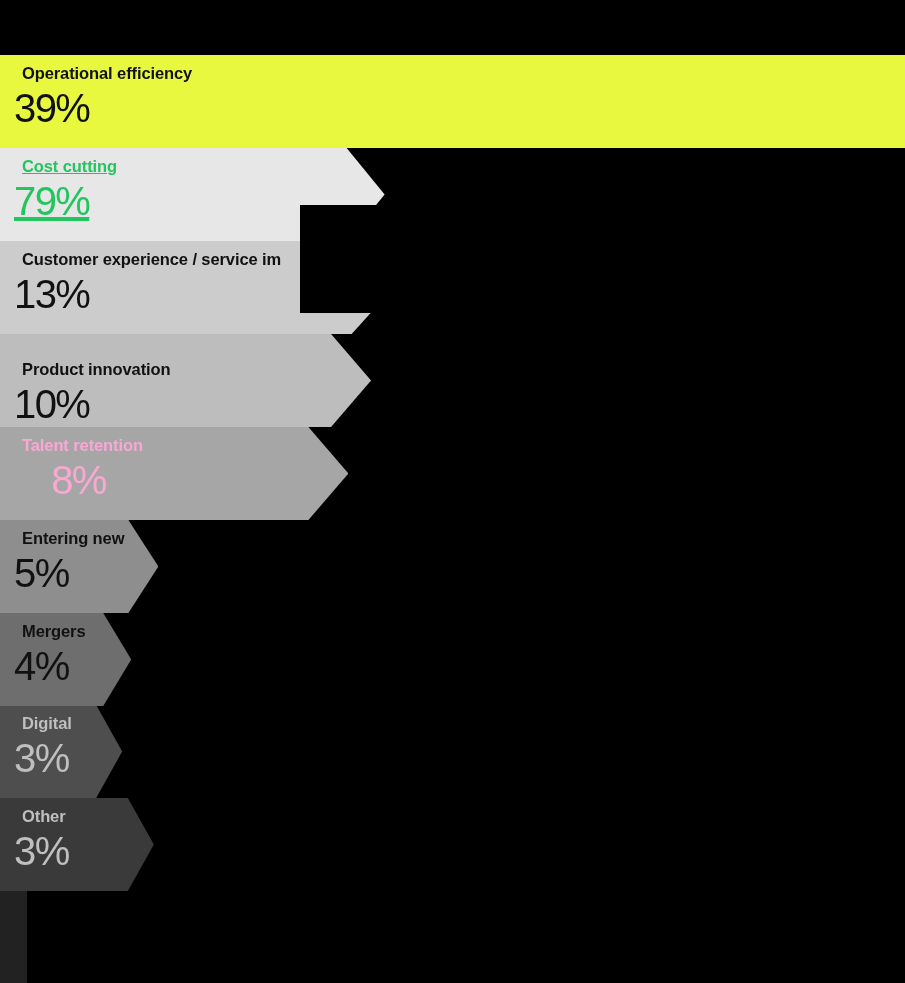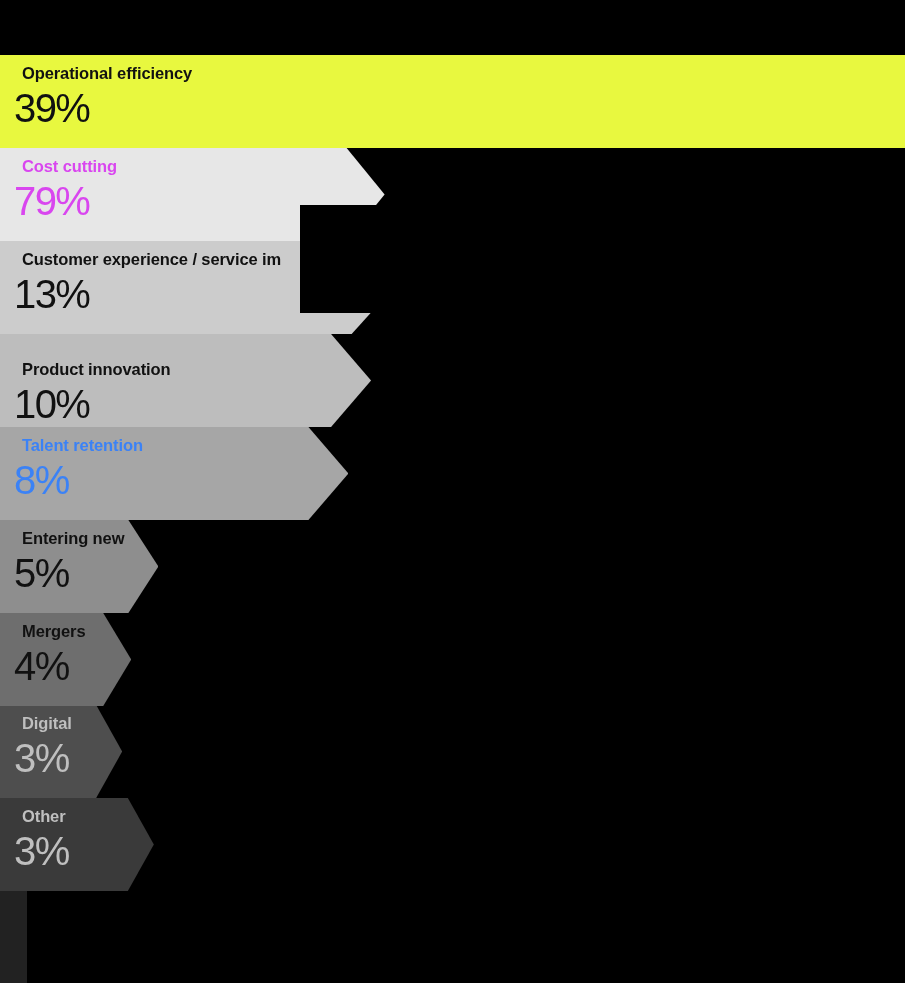--- a/index.html
+++ b/index.html
@@ -100,42 +100,42 @@
   <div id="funnel-rows">
       <div class="funnel-row" style="top: 55px; height: 93px; width: 905px; z-index: 10;">
         <div class="row-shape" style="background: rgb(232, 248, 63);"></div>
         <div class="row-text" style="color: rgb(17, 17, 17);">
           <div class="row-label">Operational efficiency</div>
           <div class="row-value">39%</div>
         </div>
       </div>
       <div class="funnel-row" style="top: 148px; height: 93px; width: 384.625px; z-index: 9;">
         <div class="row-shape" style="background: rgb(231, 231, 231); clip-path: polygon(0% 0%, 90.12% 0%, 100% 50%, 90.12% 100%, 0% 100%);"></div>
-        <div class="row-text" style="color: #d946ef;">
+        <div class="row-text" style="color: #22c55e; text-decoration: underline;">
           <div class="row-label">Cost cutting</div>
           <div class="row-value">79%</div>
         </div>
       </div>
       <div class="funnel-row" style="top: 241px; height: 93px; width: 393.675px; z-index: 8;">
         <div class="row-shape" style="background: rgb(204, 204, 204); clip-path: polygon(0% 0%, 89.331% 0%, 100% 50%, 89.331% 100%, 0% 100%);"></div>
         <div class="row-text" style="color: rgb(17, 17, 17);">
           <div class="row-label">Customer experience / service im</div>
           <div class="row-value">13%</div>
         </div>
       </div>
       <div class="funnel-row" style="top: 334px; height: 93px; width: 371.05px; z-index: 7;">
         <div class="row-shape" style="background: rgb(189, 189, 189); clip-path: polygon(0% 0%, 89.22% 0%, 100% 50%, 89.22% 100%, 0% 100%);"></div>
         <div class="row-text" style="color: rgb(17, 17, 17); justify-content: flex-end;">
           <div class="row-label">Product innovation</div>
           <div class="row-value">10%</div>
         </div>
       </div>
       <div class="funnel-row" style="top: 427px; height: 93px; width: 348.425px; z-index: 6;">
         <div class="row-shape" style="background: rgb(166, 166, 166); clip-path: polygon(0% 0%, 88.52% 0%, 100% 50%, 88.52% 100%, 0% 100%);"></div>
-        <div class="row-text" style="color: #3b82f6;">
+        <div class="row-text" style="color: #f9a8d4; text-align: center;">
           <div class="row-label">Talent retention</div>
           <div class="row-value">8%</div>
         </div>
       </div>
       <div class="funnel-row" style="top: 520px; height: 93px; width: 158.375px; z-index: 5;">
         <div class="row-shape" style="background: rgb(142, 142, 142); clip-path: polygon(0% 0%, 81.058% 0%, 100% 50%, 81.058% 100%, 0% 100%);"></div>
         <div class="row-text" style="color: rgb(17, 17, 17);">
           <div class="row-label">Entering new</div>
           <div class="row-value">5%</div>
         </div>

